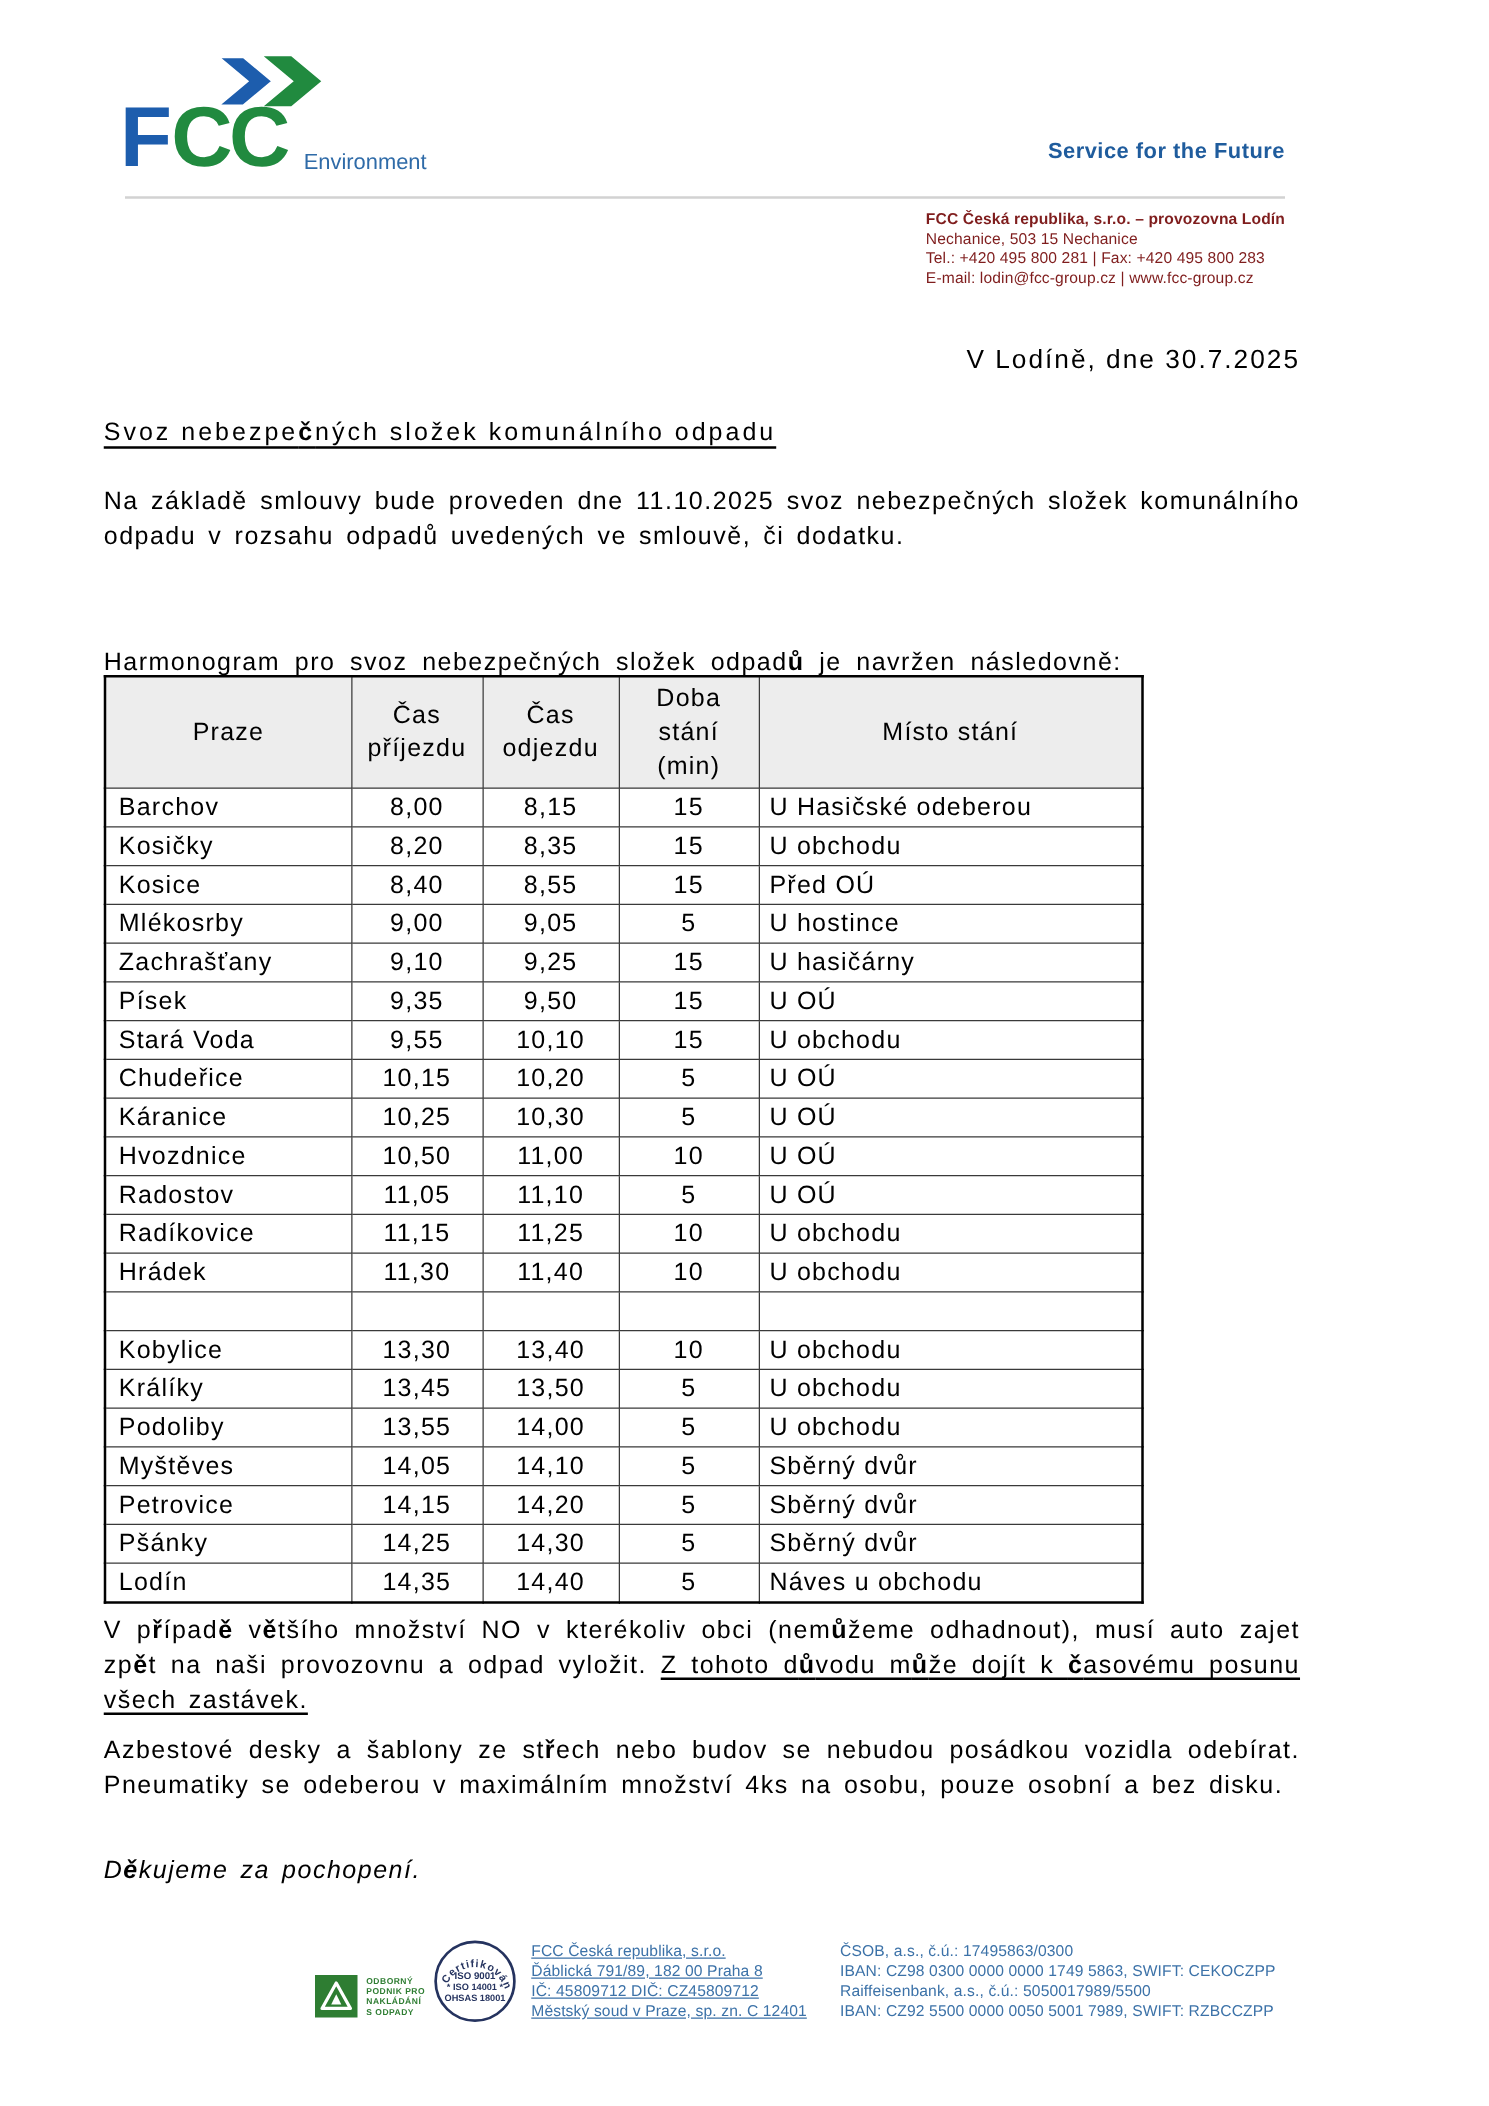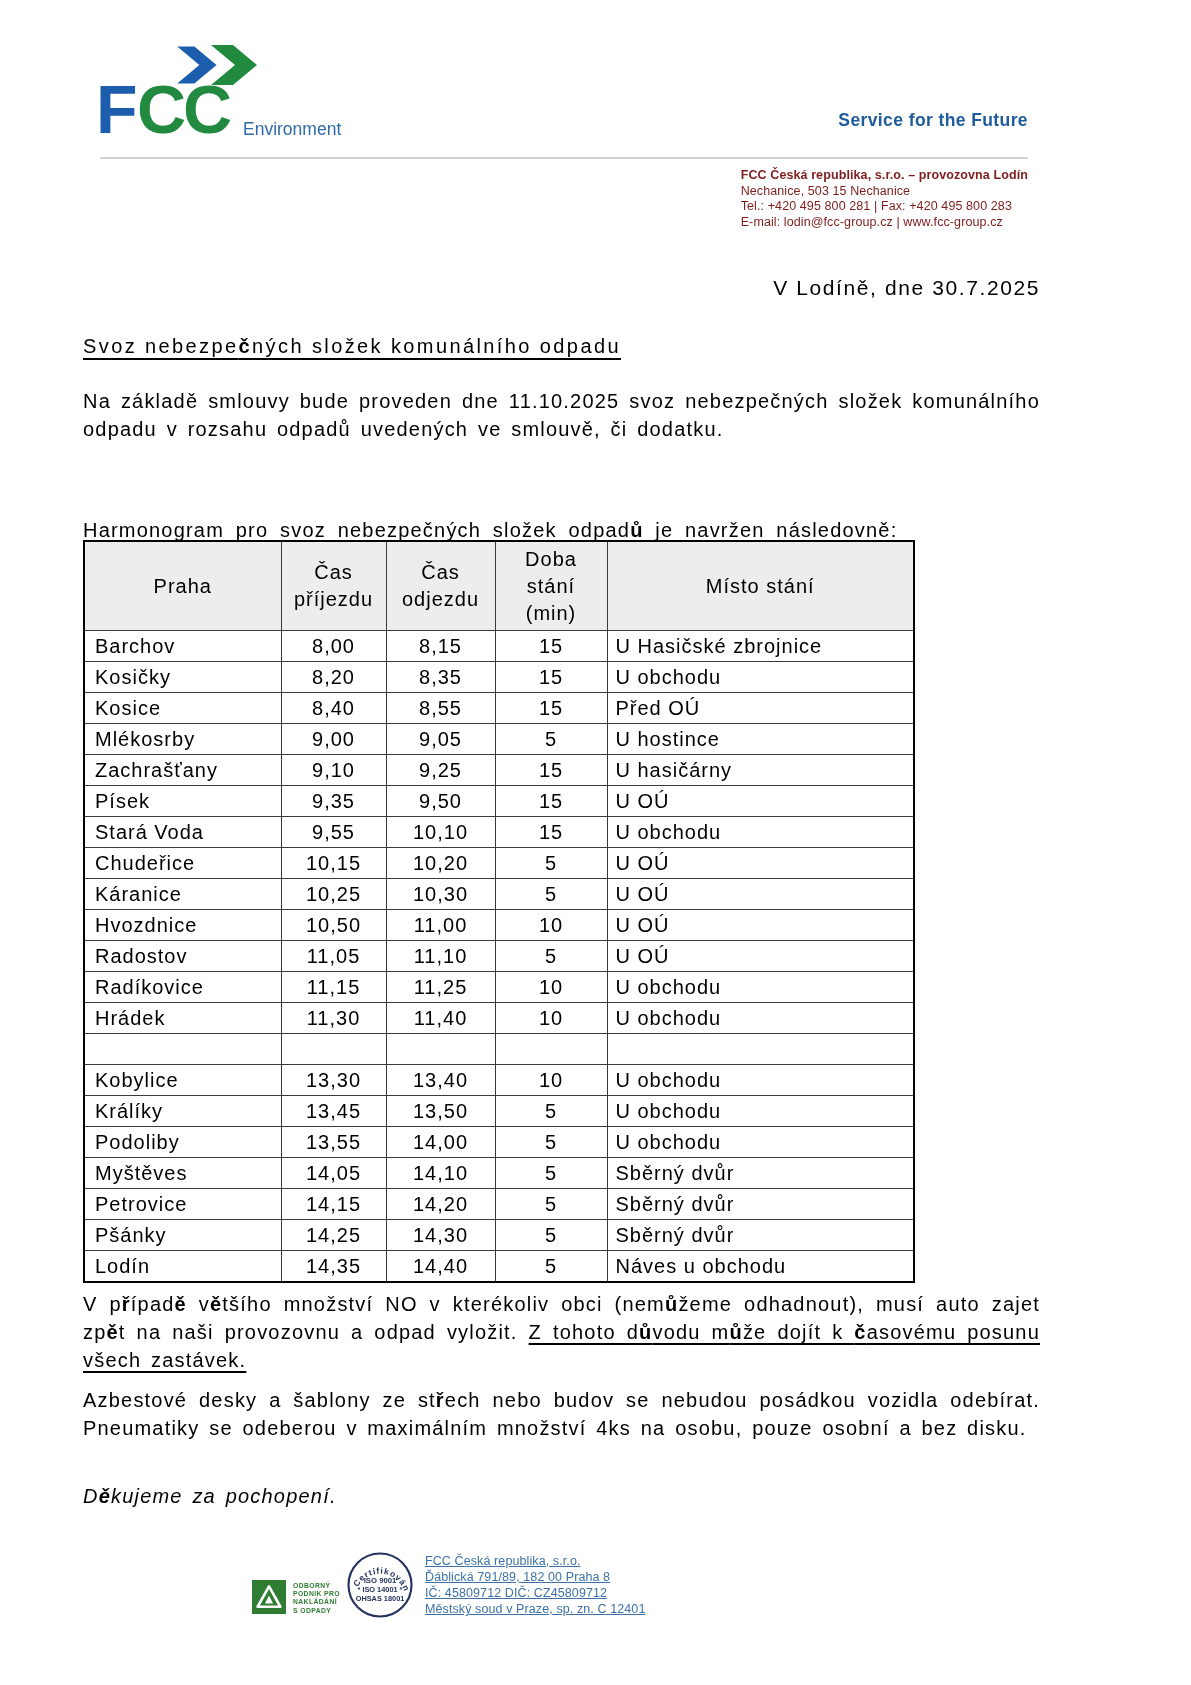--- a/index.html
+++ b/index.html
@@ -88,38 +88,38 @@
   <table class="schedule">
     <colgroup>
       <col style="width:197px">
         <col style="width:105px">
         <col style="width:109px">
       <col style="width:112px">
         <col style="width:307px">
     </colgroup>
     <thead>
       <tr>
-        <th>Praha</th>
+        <th>Praze</th>
         <th>Čas
 příjezdu</th>
         <th>Čas
 odjezdu</th>
         <th>Doba
 stání
 (min)</th>
         <th>Místo stání</th>
       </tr>
     </thead>
     <tbody>
         <tr>
           <td>Barchov</td>
           <td>8,00</td>
           <td>8,15</td>
           <td>15</td>
-          <td>U Hasičské zbrojnice</td>
+          <td>U Hasičské odeberou</td>
         </tr>
         <tr>
           <td>Kosičky</td>
           <td>8,20</td>
           <td>8,35</td>
           <td>15</td>
           <td>U obchodu</td>
         </tr>
         <tr>
           <td>Kosice</td>
@@ -287,14 +287,20 @@
     <text x="40" y="58" text-anchor="middle" font-family="Liberation Sans, sans-serif" font-size="8.2" font-weight="bold" fill="#25335f">OHSAS 18001</text>
   </svg>
 
   <div class="company">
     <div>FCC Česká republika, s.r.o.</div>
     <div>Ďáblická 791/89, 182 00 Praha 8</div>
     <div>IČ: 45809712  DIČ: CZ45809712</div>
     <div>Městský soud v Praze, sp. zn. C 12401</div>
   </div>
 
+  <div class="bank">
+    <div>ČSOB, a.s., č.ú.: 17495863/0300</div>
+    <div>IBAN: CZ98 0300 0000 0000 1749 5863, SWIFT: CEKOCZPP</div>
+    <div>Raiffeisenbank, a.s., č.ú.: 5050017989/5500</div>
+    <div>IBAN: CZ92 5500 0000 0050 5001 7989, SWIFT: RZBCCZPP</div>
+  </div>
 
 </div>
 
 </body></html>

